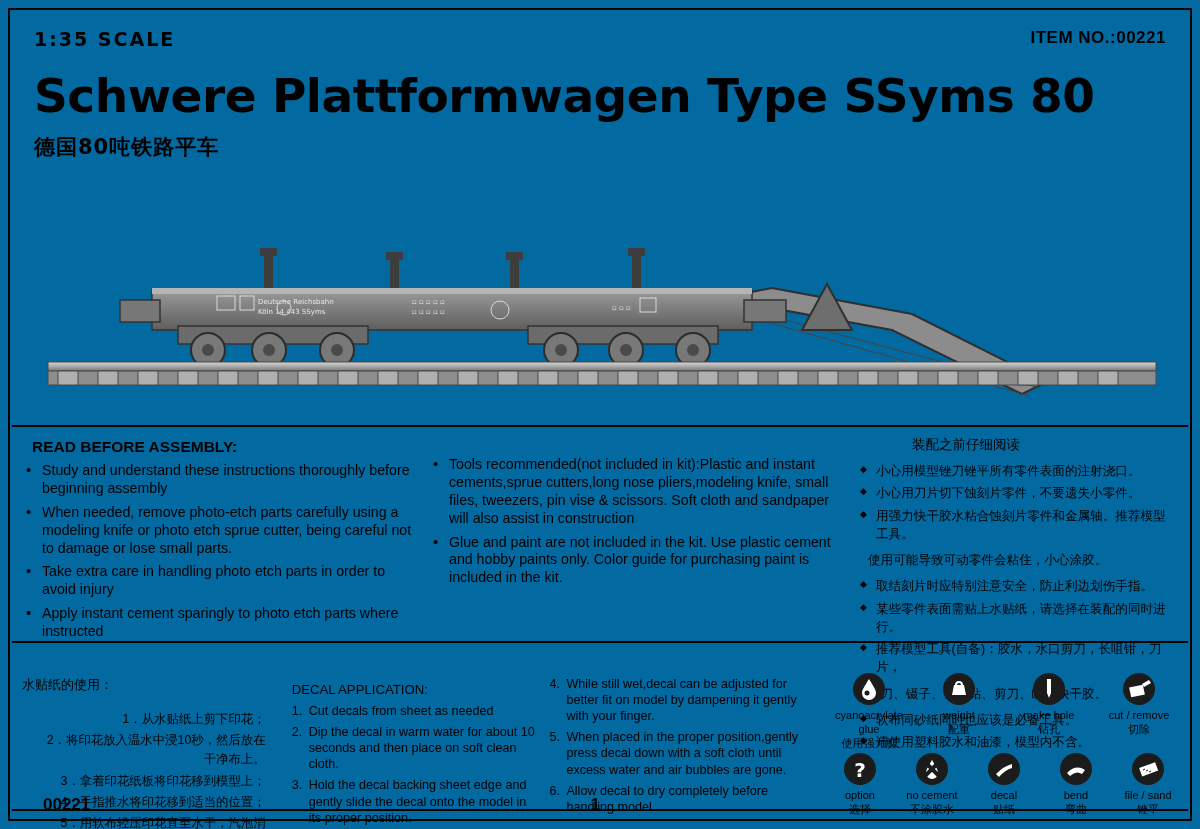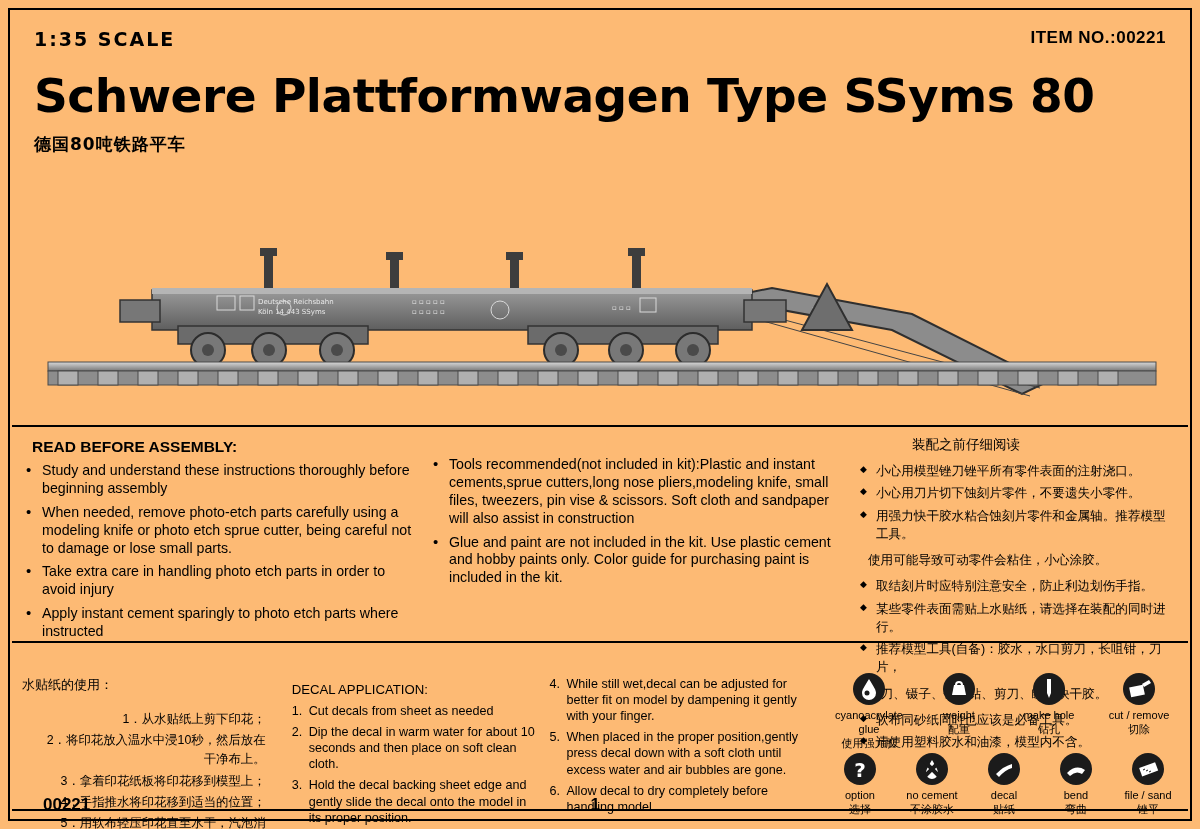--- a/index.html
+++ b/index.html
@@ -6,21 +6,21 @@
   html, body {
     margin: 0;
     padding: 0;
     background: #ffffff;
     font-family: "Liberation Sans", sans-serif;
   }
   #page {
     position: relative;
     width: 1200px;
     height: 829px;
-    background: #fdba74;
+    background: #0369a1;
     overflow: hidden;
   }
   .outer-frame {
     position: absolute;
     left: 8px;
     top: 8px;
     width: 1184px;
     height: 813px;
     border: 2px solid #000;
   }
@@ -60,21 +60,21 @@
     font-size: 47px;
     line-height: 1.0;
     letter-spacing: -0.5px;
     color: #000;
     white-space: nowrap;
   }
   .sub-title {
     margin-top: 14px;
     font-family: "DejaVu Sans", sans-serif;
     font-weight: bold;
-    font-size: 17px;
+    font-size: 21px;
     letter-spacing: 1px;
     color: #000;
   }
 
   
   .illustration {
     position: absolute;
     left: 12px;
     top: 222px;
     width: 1176px;

